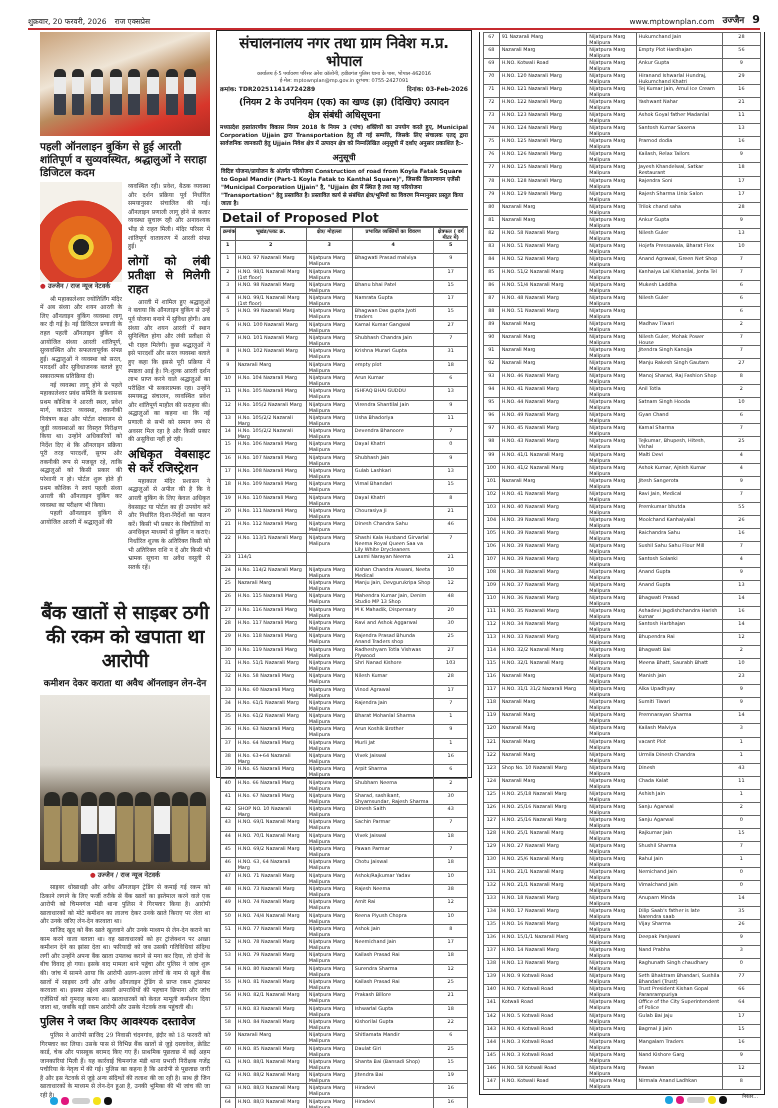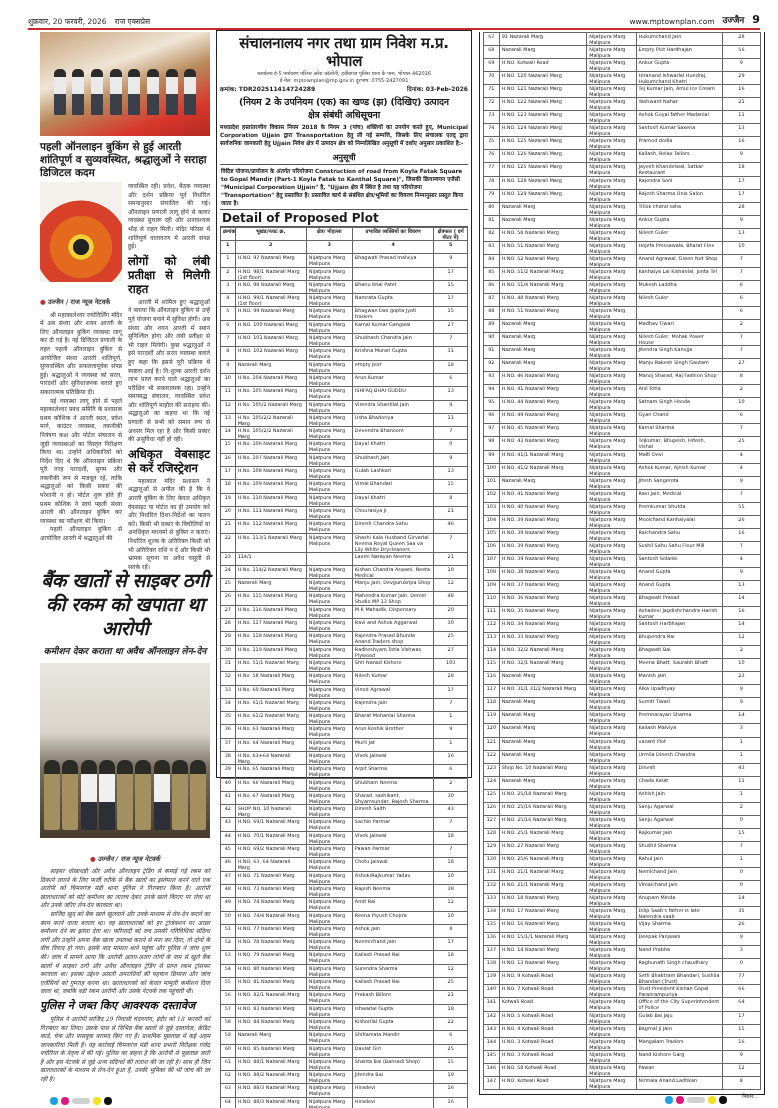--- a/index.html
+++ b/index.html
@@ -15,21 +15,21 @@
   
   .leftcol { position: absolute; left: 40px; top: 32px; width: 170px; }
   .photo { background: linear-gradient(160deg, #c9a27a 0%, #efe5d6 35%, #b98a5c 55%, #d8362b 80%, #b22a22 100%); position: relative; overflow: hidden; }
   .photo .figs { position: absolute; left: 8%; right: 8%; top: 25%; height: 55%; display: flex; justify-content: space-between; align-items: flex-end; }
   .photo .fig { width: 12px; height: 80%; background: linear-gradient(#2b2b2b 0 18%, #eaeaea 18% 55%, #3a3f4a 55% 100%); border-radius: 5px 5px 1px 1px; }
   .kicker { font-size: 10.5px; font-weight: bold; line-height: 13px; margin-top: 4px; font-family: "DejaVu Serif", serif; }
   .headline-big { font-size: 17.5px; font-weight: bold; line-height: 21px; margin-top: 2px; font-family: "DejaVu Sans", sans-serif; letter-spacing: -0.5px; }
   .story { display: flex; gap: 6px; margin-top: 3px; }
   .story .subcol { width: 82px; font-size: 6px; line-height: 8.6px; text-align: justify; color: #333; font-family: "DejaVu Serif", serif; }
   .temple { width: 82px; height: 100px; background: radial-gradient(circle at 50% 65%, #222 0 10%, #f2d036 11% 16%, #e46a1d 17% 40%, #d8402a 41% 60%, #f4f1ea 61% 100%); }
-  .caption { font-size: 6.5px; font-weight: bold; color: #333; margin: 16px 0 4px; }
+  .caption { font-size: 6.5px; font-weight: bold; color: #333; margin: 0 0 4px; }
   .caption .dot { color: #c62a2f; }
   .subhead { font-size: 11.5px; font-weight: bold; line-height: 14px; margin: 3px 0 2px; color: #111; }
   .headline2 { font-size: 19px; font-weight: bold; line-height: 24px; text-align: center; margin-top: 8px; letter-spacing: -0.4px; }
   .deck { font-size: 9px; font-weight: bold; text-align: center; margin: 4px 0 6px; }
   .photo2 { height: 175px; background: linear-gradient(180deg, #e9e6df 0%, #d8d4cb 40%, #786d5d 60%, #463b2d 100%); position: relative; }
   .photo2 .row { position: absolute; left: 4px; right: 4px; bottom: 8px; height: 70px; display: flex; justify-content: space-between; align-items: flex-end; }
   .photo2 .cop { width: 16px; height: 100%; background: linear-gradient(#2b2a25 0 20%, #a48f5e 20% 100%); border-radius: 7px 7px 2px 2px; }
   .photo2 .civ { width: 16px; height: 100%; background: linear-gradient(#2b2a25 0 20%, #f0f0f0 20% 60%, #2c2f38 60% 100%); border-radius: 7px 7px 2px 2px; }
   .bodytext { font-size: 6px; line-height: 8.6px; text-align: justify; color: #333; font-family: "DejaVu Serif", serif; }
   .para-indent { text-indent: 10px; }
@@ -103,21 +103,21 @@
     </div>
     <div class="subcol">
       <p>व्यवस्थित रही। प्रवेश, बैठक व्यवस्था और दर्शन प्रक्रिया पूर्व निर्धारित समयानुसार संचालित की गई। ऑनलाइन प्रणाली लागू होने से कतार व्यवस्था सुचारू रही और अनावश्यक भीड़ से राहत मिली। मंदिर परिसर में शांतिपूर्ण वातावरण में आरती संपन्न हुई।</p>
       <div class="subhead">लोगों को लंबी प्रतीक्षा से मिलेगी राहत</div>
       <p class="para-indent">आरती में शामिल हुए श्रद्धालुओं ने बताया कि ऑनलाइन बुकिंग से उन्हें पूर्व योजना बनाने में सुविधा होगी। अब संध्या और शयन आरती में स्थान सुनिश्चित होगा और लंबी प्रतीक्षा से भी राहत मिलेगी। कुछ श्रद्धालुओं ने इसे पारदर्शी और सरल व्यवस्था बताते हुए कहा कि इससे पूरी प्रक्रिया में स्पष्टता आई है। नि:शुल्क आरती दर्शन लाभ प्राप्त करने वाले श्रद्धालुओं का परीक्षित भी सकारात्मक रहा। उन्होंने समयबद्ध संचालन, व्यवस्थित प्रवेश और शांतिपूर्ण माहौल की सराहना की। श्रद्धालुओं का कहना था कि नई प्रणाली से सभी को समान रूप से अवसर मिल रहा है और किसी प्रकार की असुविधा नहीं हो रही।</p>
       <div class="subhead">अधिकृत वेबसाइट से करें रजिस्ट्रेशन</div>
       <p class="para-indent">महाकाल मंदिर प्रशासन ने श्रद्धालुओं से अपील की है कि वे आरती बुकिंग के लिए केवल अधिकृत वेबसाइट या पोर्टल का ही उपयोग करें और निर्धारित दिशा-निर्देशों का पालन करें। किसी भी प्रकार के बिचौलियों या अनधिकृत माध्यमों से बुकिंग न कराएं। निर्धारित शुल्क के अतिरिक्त किसी को भी अतिरिक्त राशि न दें और किसी भी भ्रामक सूचना या अवैध वसूली से सतर्क रहें।</p>
     </div>
   </div>
 
-  <div style="position:absolute; top:528px; left:0; width:170px;font-style:italic;">
+  <div style="position:absolute; top:560px; left:0; width:170px;">
     <div class="headline2">बैंक खातों से साइबर ठगी की रकम को खपाता था आरोपी</div>
     <div class="deck">कमीशन देकर कराता था अवैध ऑनलाइन लेन-देन</div>
     <div class="photo2">
       <div class="row">
           <div class="cop"></div>
           <div class="cop"></div>
           <div class="civ"></div>
           <div class="civ"></div>
           <div class="cop"></div>
           <div class="cop"></div>

